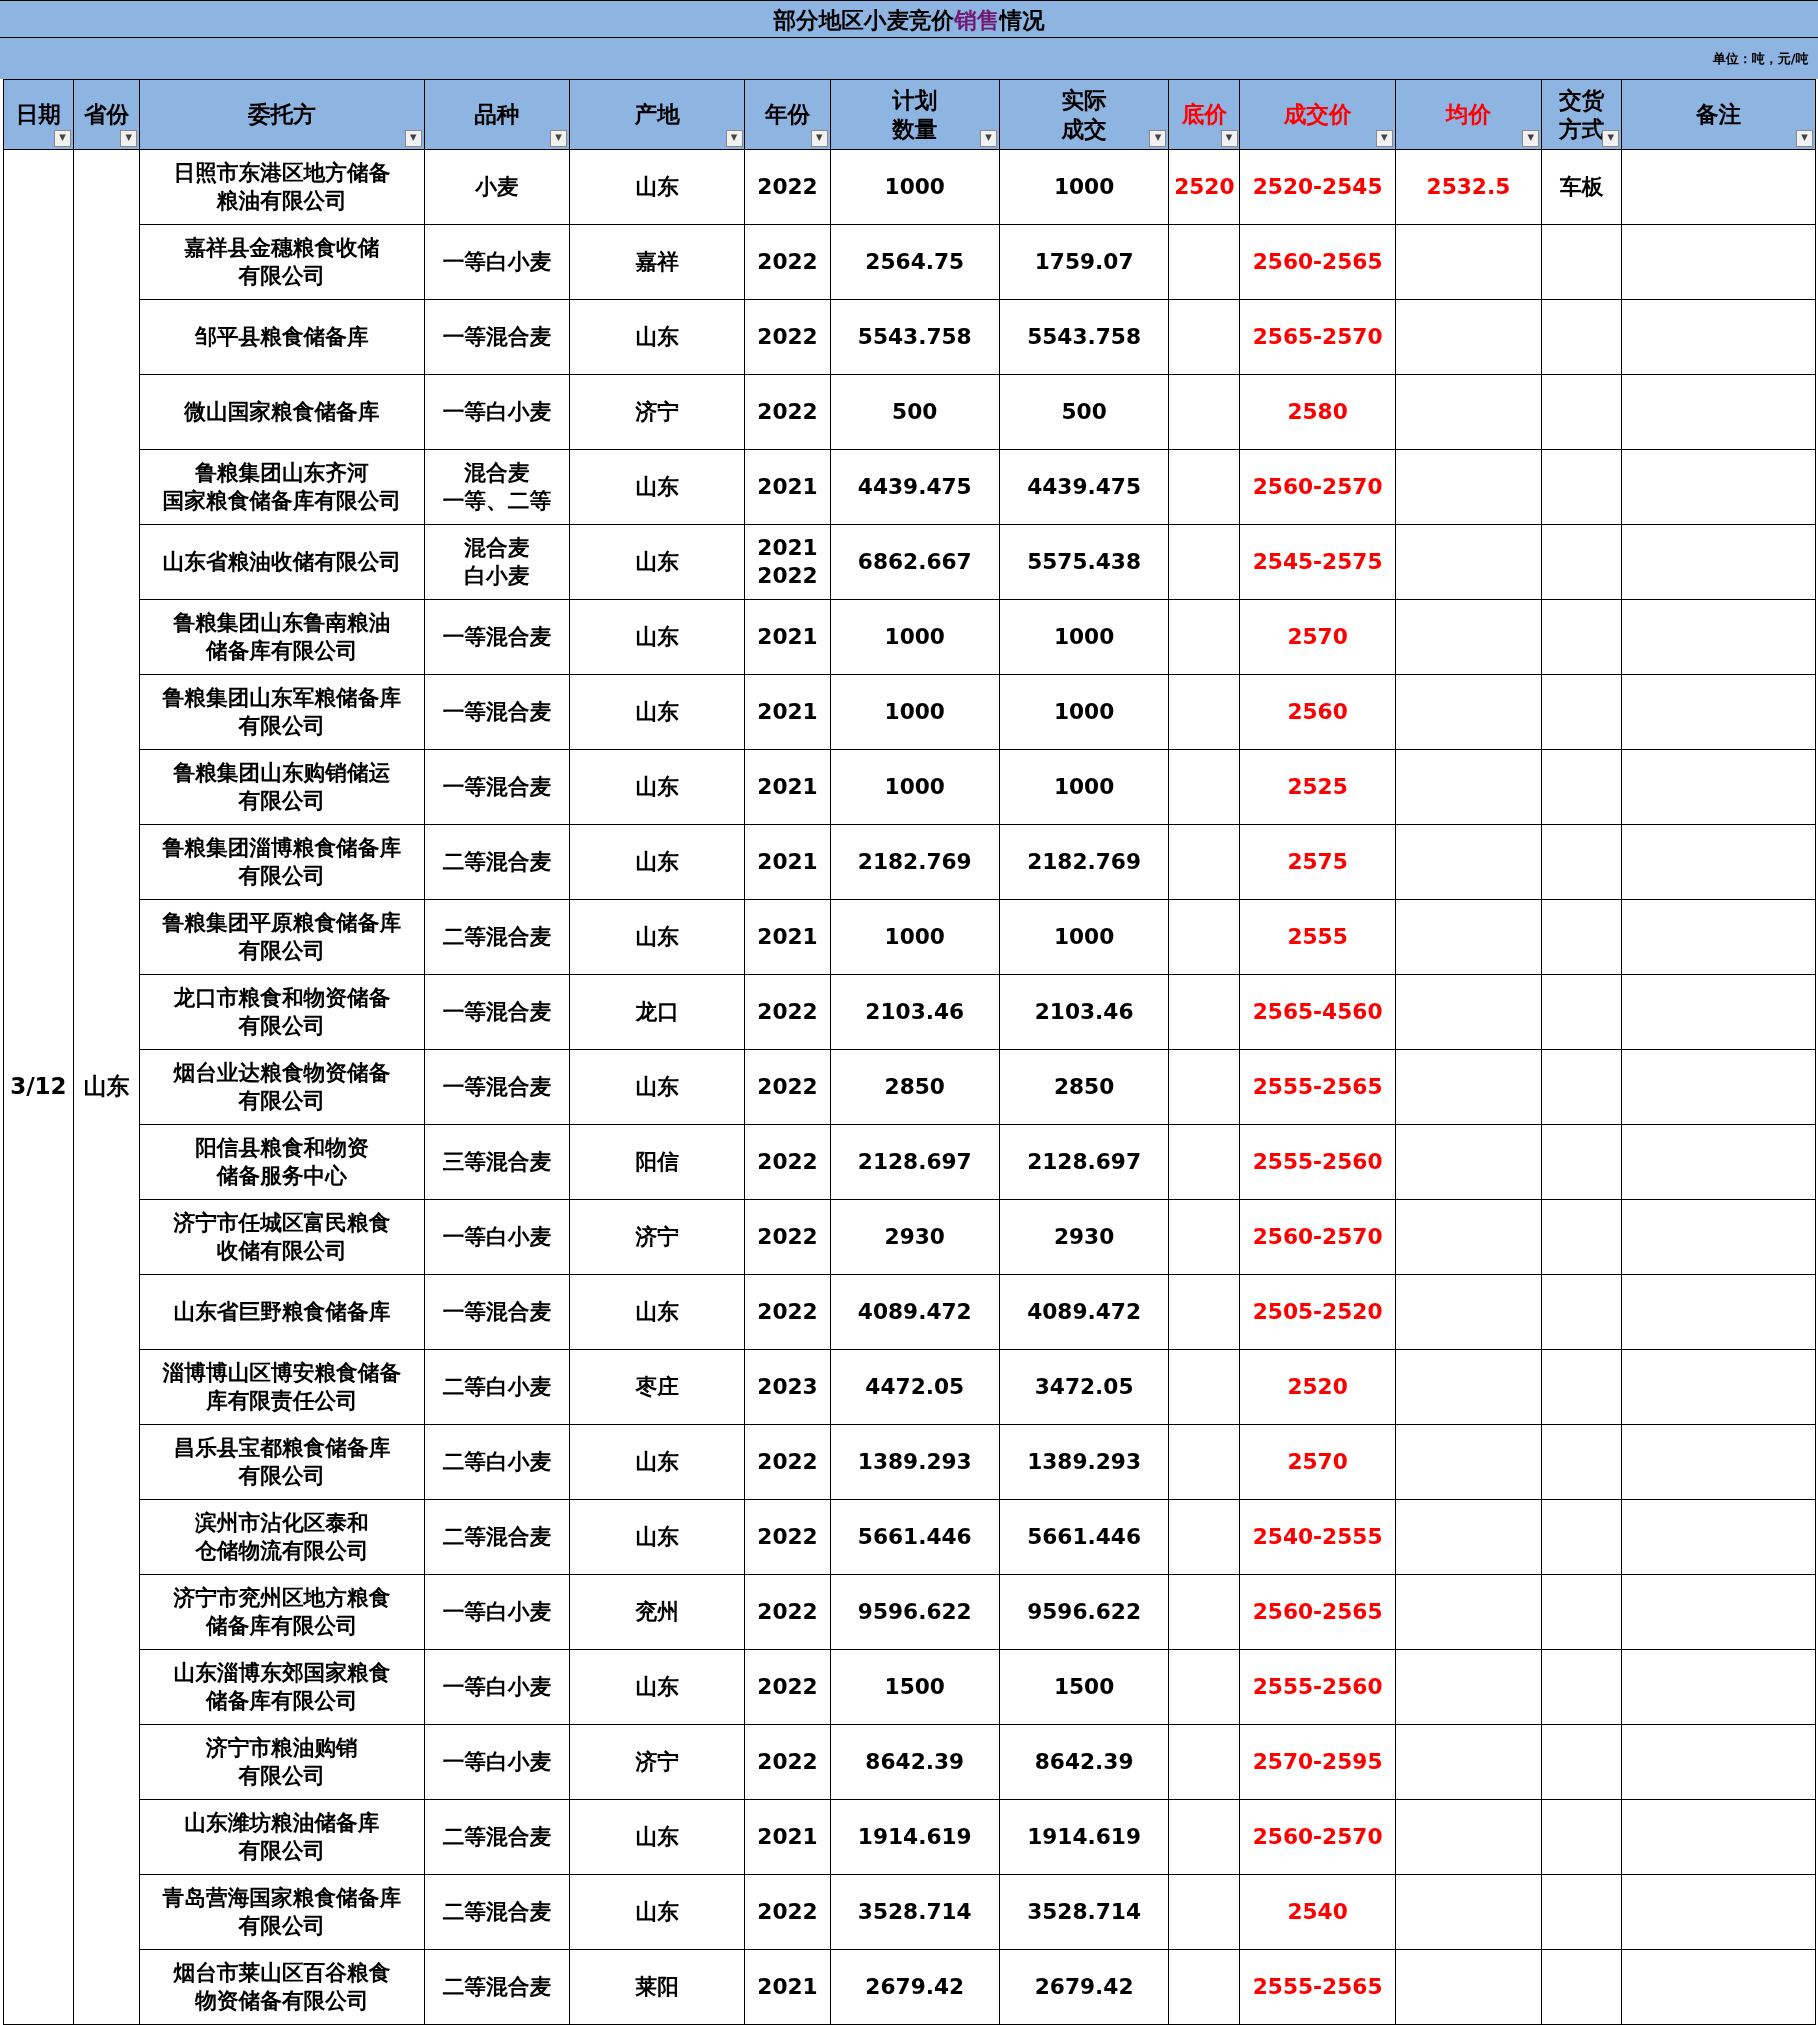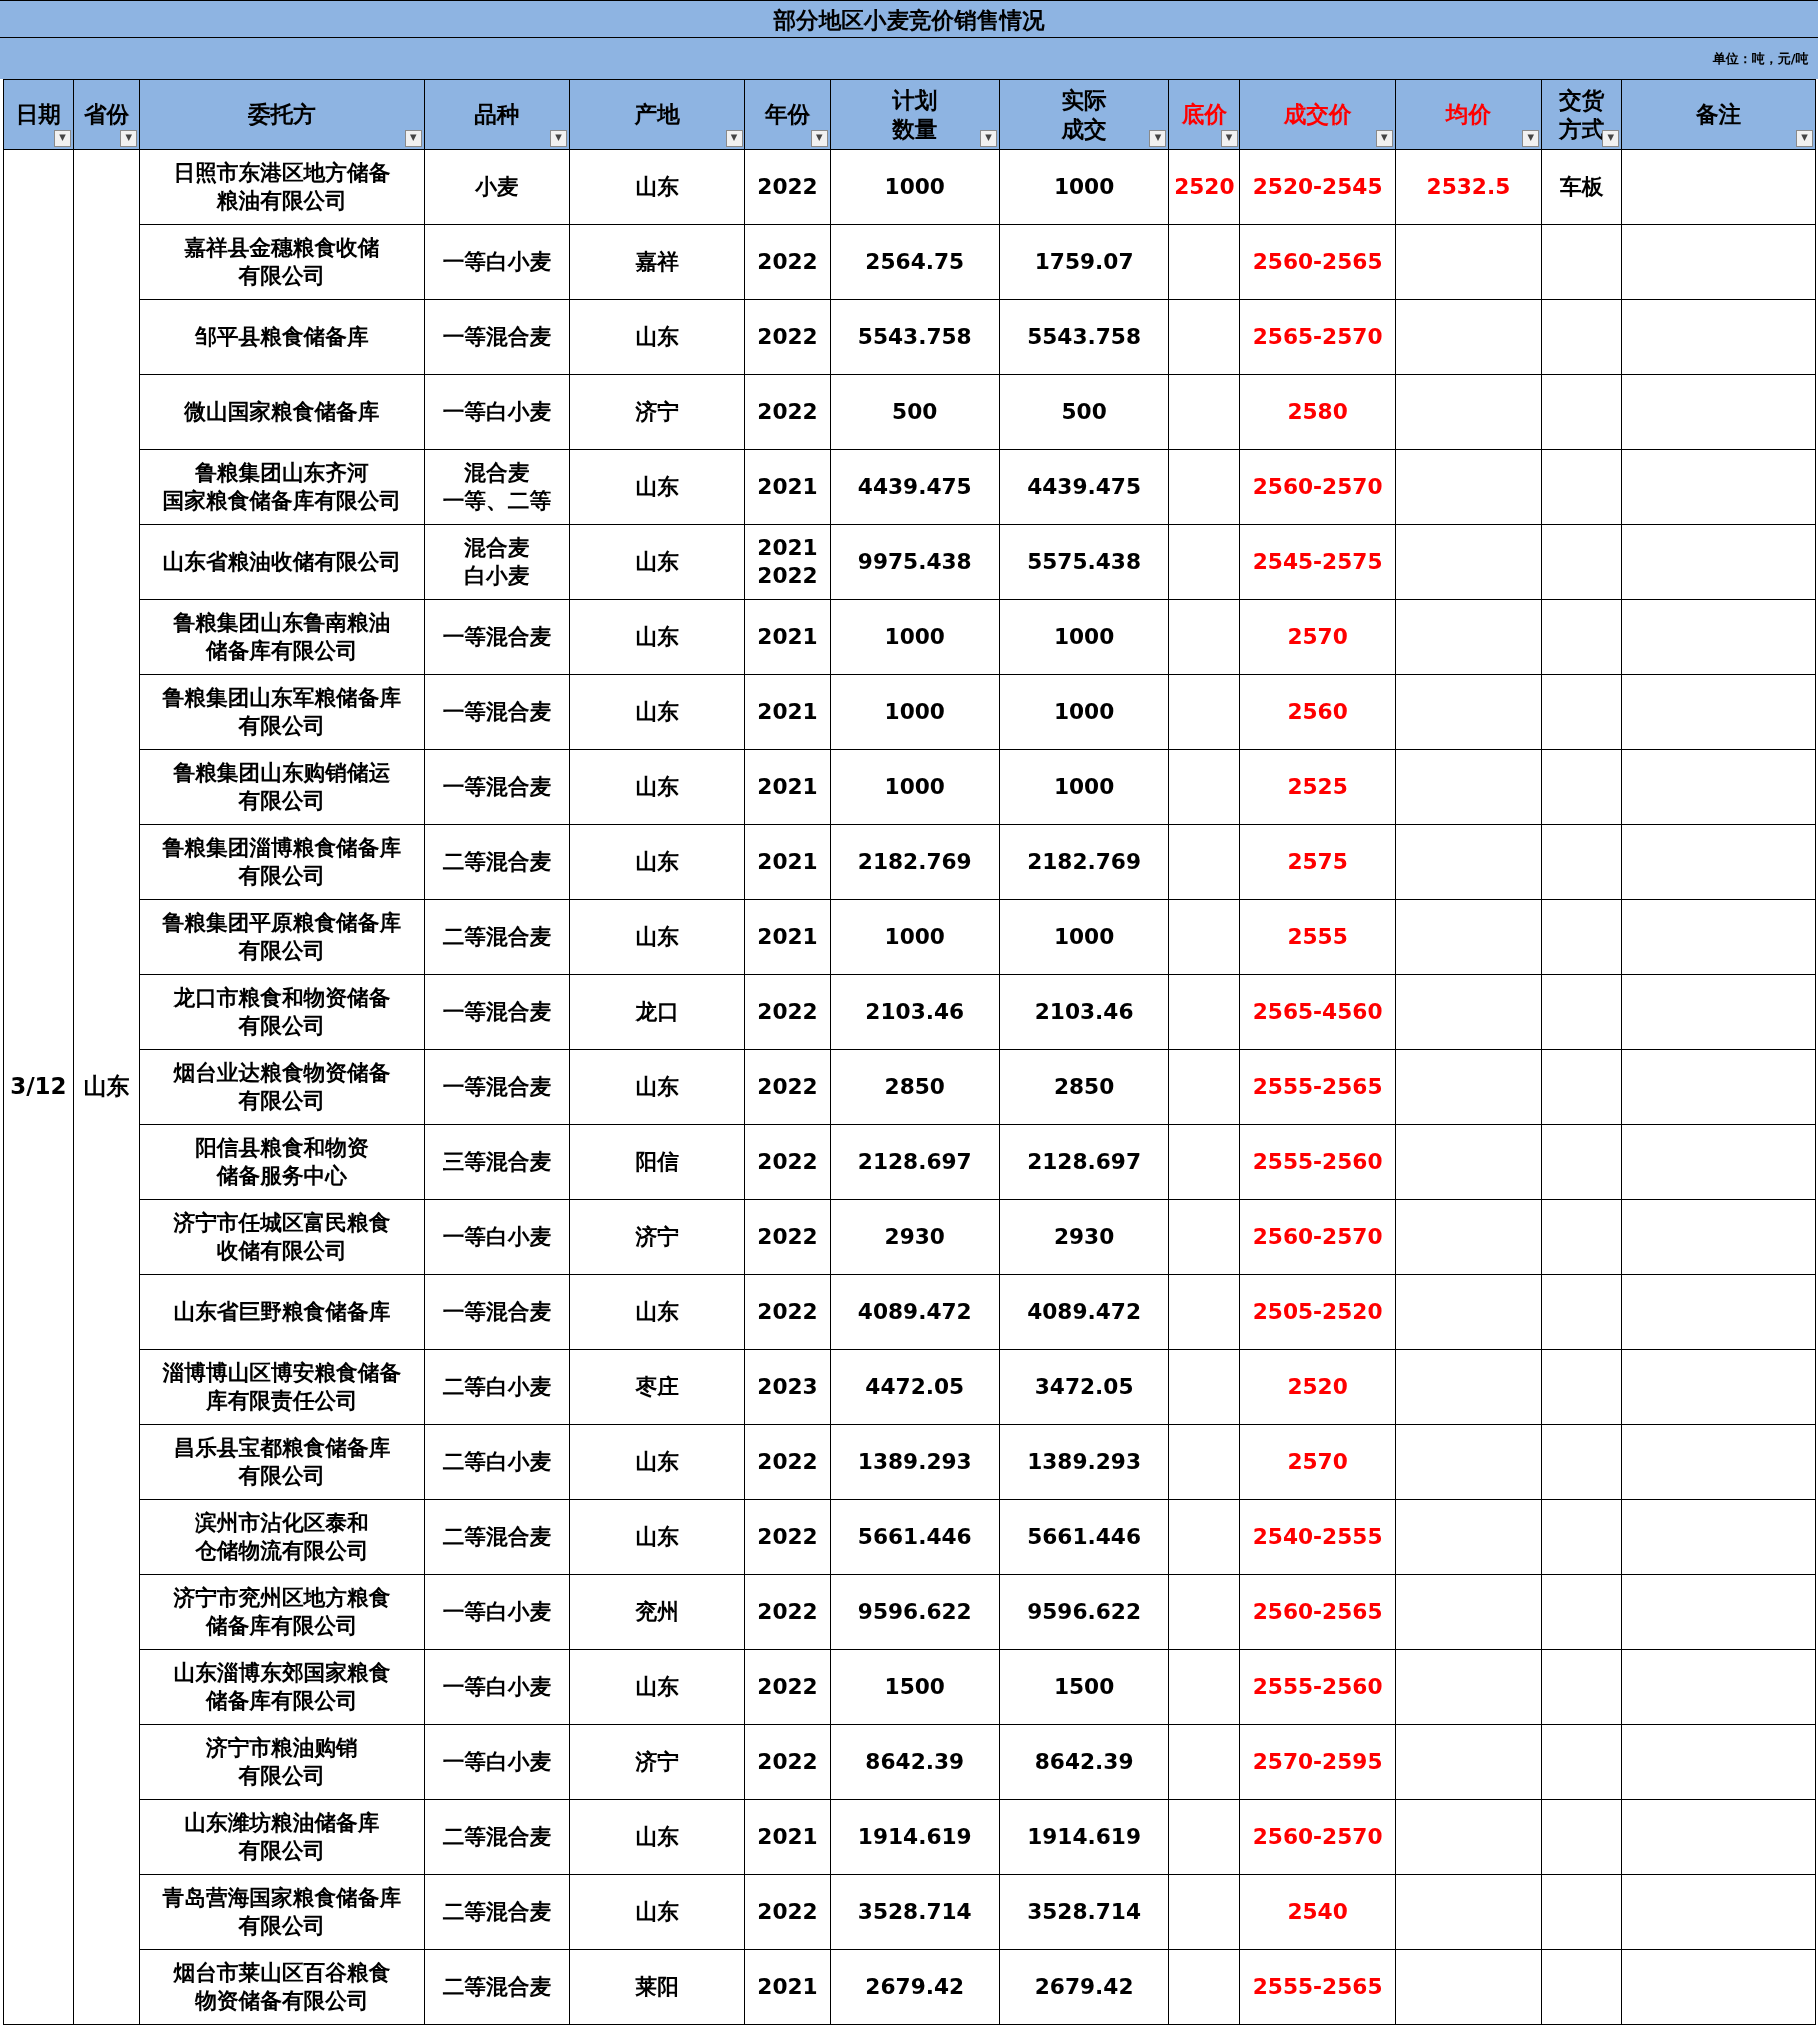--- a/index.html
+++ b/index.html
@@ -7,21 +7,21 @@
     width:1818px;height:2025px;background:#ffffff;
     font-family:"DejaVu Sans","Liberation Sans",sans-serif;
     font-weight:bold;color:#000;
   }
   .titlebar{
     background:#8EB4E2;height:38px;line-height:38px;
     text-align:center;font-size:22.6px;
     border-top:1.9px solid #000;border-bottom:1.9px solid #000;
     box-sizing:border-box;
   }
-  .titlebar .hl{color:#000000;}
+  .titlebar .hl{color:#701a75;}
   .unitbar{
     background:#8EB4E2;height:41px;line-height:41px;
     text-align:right;font-size:13px;padding-right:9.4px;
     box-sizing:border-box;
   }
   table{
     border-collapse:collapse;table-layout:fixed;
     width:1813px;margin-left:2.8px;
   }
   th,td{
@@ -163,21 +163,21 @@
         <td></td>
         <td></td>
       </tr>
       <tr>
         <td>山东省粮油收储有限公司</td>
         <td>混合麦
 白小麦</td>
         <td>山东</td>
         <td>2021
 2022</td>
-        <td>9975.438</td>
+        <td>6862.667</td>
         <td>5575.438</td>
         <td class="red"></td>
         <td class="red">2545-2575</td>
         <td class="red"></td>
         <td></td>
         <td></td>
       </tr>
       <tr>
         <td>鲁粮集团山东鲁南粮油
 储备库有限公司</td>

